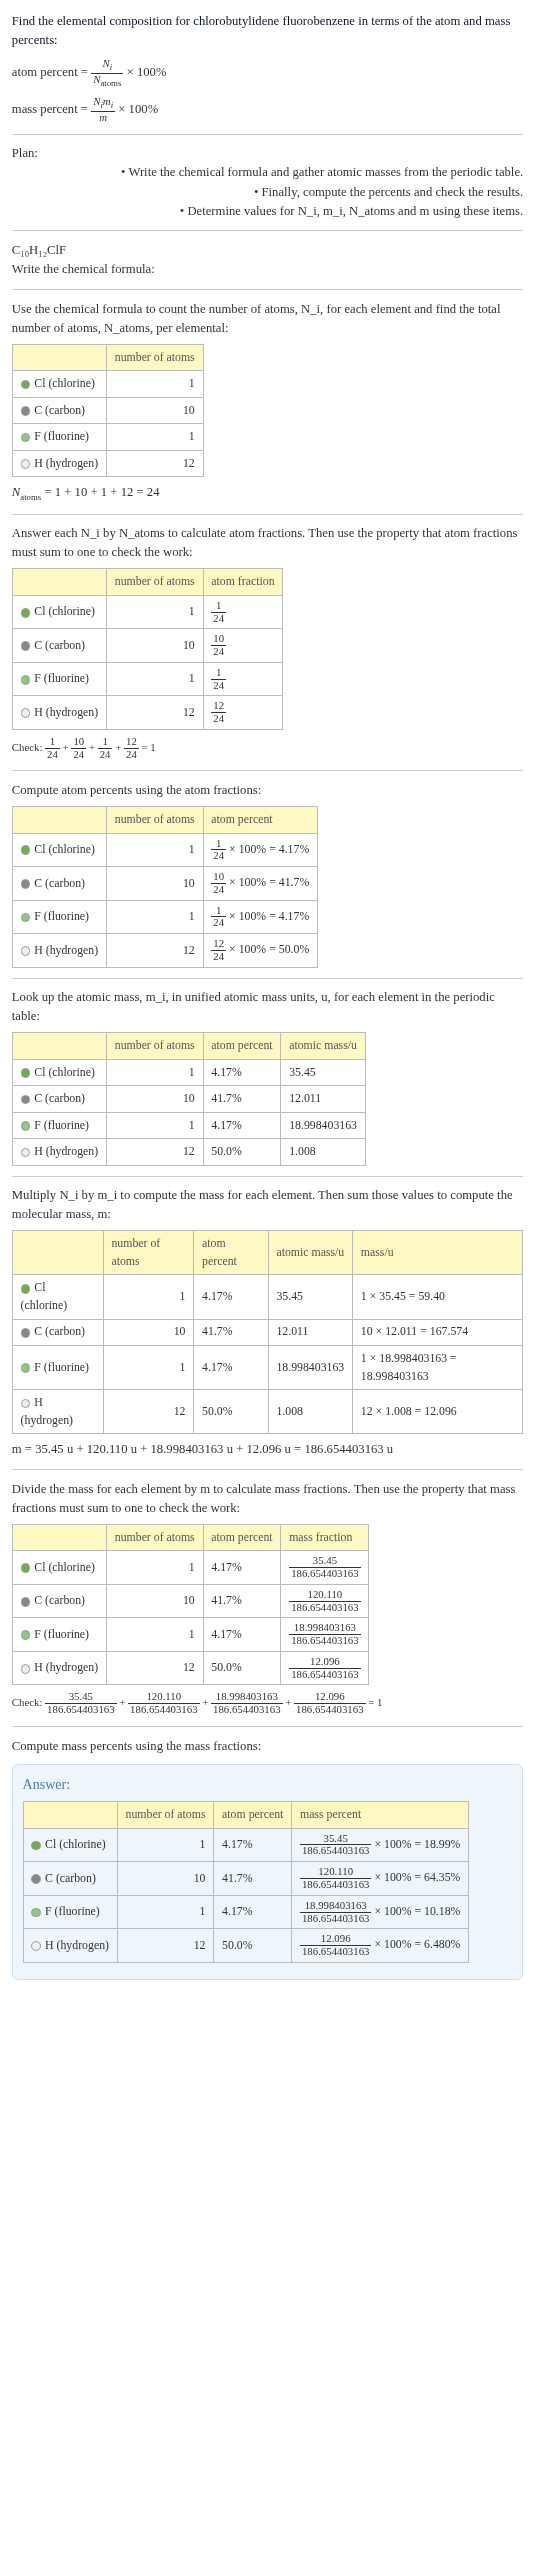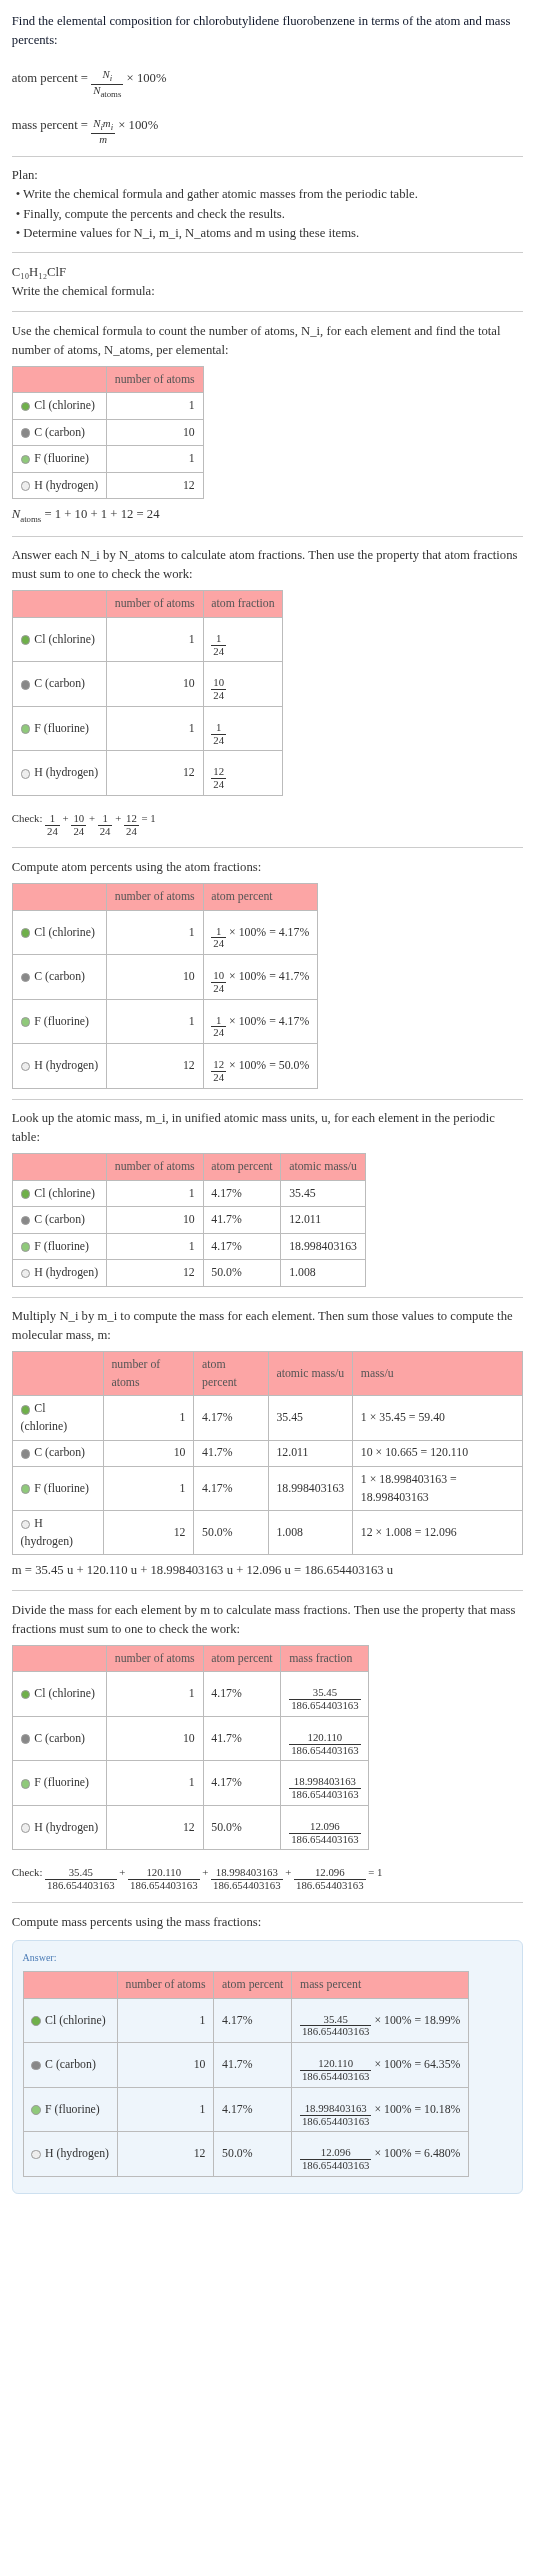--- a/index.html
+++ b/index.html
@@ -2,32 +2,32 @@
 <html><head>
 <meta charset="utf-8">
 <style>
 * { box-sizing: border-box; margin: 0; padding: 0; }
 body { font-family: Georgia, 'Times New Roman', serif; font-size: 12.7px; color: #333; background: #fff; width: 535px; padding: 11.8px; line-height: 1.5; }
 .section { margin-bottom: 7.8px; }
 .prompt { color: #0f172a; }
 hr { border: none; border-top: 1px solid #ccc; margin: 9.8px 0; }
 .formula { font-family: Georgia, serif; }
 .frac { display: inline-block; vertical-align: middle; text-align: center; font-size: 10.8px; line-height: 1.1; }
-.frac .num { display: block; border-bottom: 1px solid #333; padding: 0 2px; margin-top: 11px; }
+.frac .num { display: block; border-bottom: 1px solid #333; padding: 0 2px; }
 .frac .den { display: block; padding: 0 2px; }
 sub { font-size: 8.8px; vertical-align: sub; }
 table { border-collapse: collapse; margin: 5.9px 0; }
 th, td { border: 1px solid #bbb; padding: 3.9px 7.8px; font-size: 11.8px; text-align: left; vertical-align: middle; }
-th { font-weight: normal; color: #555; background: #fca5a5; }
+th { font-weight: normal; color: #555; background: #fef9c3; }
 td.num { text-align: right; }
 .swatch { display: inline-block; width: 9.8px; height: 9.8px; border-radius: 50%; margin-right: 3.9px; vertical-align: middle; }
 .answer-box { background: #eef5fb; border: 1px solid #cde0f0; border-radius: 5.9px; padding: 9.8px; margin-top: 5.9px; }
-.answer-label { color: #4a7bb5; font-size: 10px; margin-bottom: 5.9px; }
+.answer-label { color: #4a7bb5; font-size: 14px; margin-bottom: 5.9px; }
 .small { font-size: 10.8px; }
-.plan-bullet { margin-left: 3.9px; }
+.plan-bullet { margin-left: 3.9px; text-align: right; }
 .check { margin-top: 3.9px; }
 </style>
 </head>
 <body>
 
 <div class="section prompt">Find the elemental composition for chlorobutylidene fluorobenzene in terms of the atom and mass percents:</div>
 <div class="section formula">
   <span>atom percent = </span>
   <span class="frac">
     <span class="num"><i>N<sub>i</sub></i></span>
@@ -237,21 +237,21 @@
           <td class="num">1</td>
           <td>4.17%</td>
           <td>35.45</td>
           <td>1 × 35.45 = 59.40</td>
         </tr>
         <tr>
           <td><span class="swatch" style="background:#888888;border:1px solid #999"></span><span>C (carbon)</span></td>
           <td class="num">10</td>
           <td>41.7%</td>
           <td>12.011</td>
-          <td>10 × 10.665 = 120.110</td>
+          <td>10 × 12.011 = 167.574</td>
         </tr>
         <tr>
           <td><span class="swatch" style="background:#8fc97a;border:1px solid #999"></span><span>F (fluorine)</span></td>
           <td class="num">1</td>
           <td>4.17%</td>
           <td>18.998403163</td>
           <td>1 × 18.998403163 = 18.998403163</td>
         </tr>
         <tr>
           <td><span class="swatch" style="background:#eeeeee;border:1px solid #999"></span><span>H (hydrogen)</span></td>

